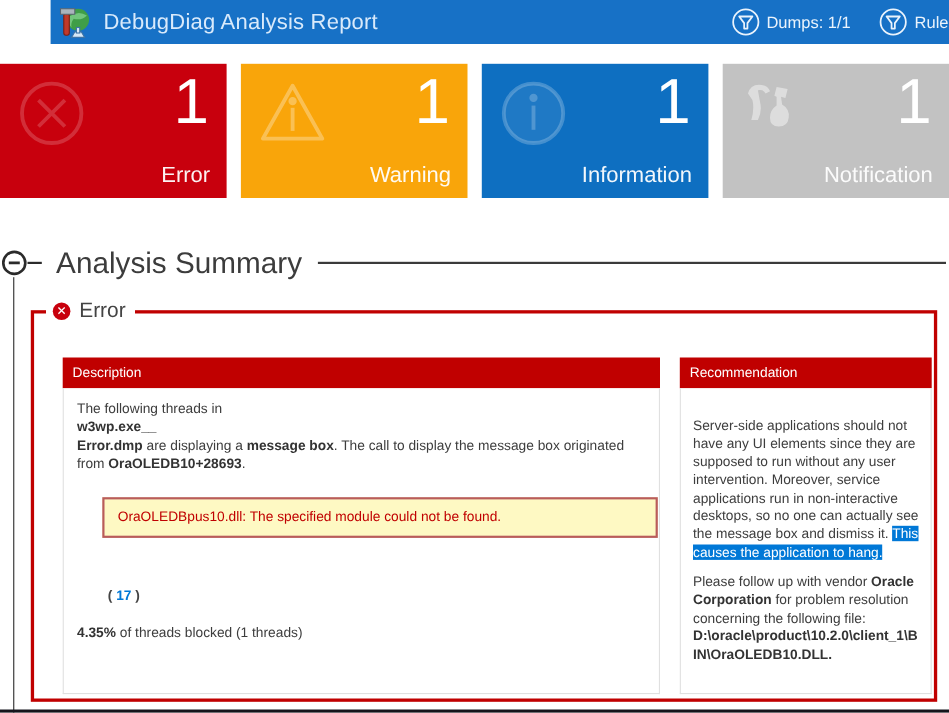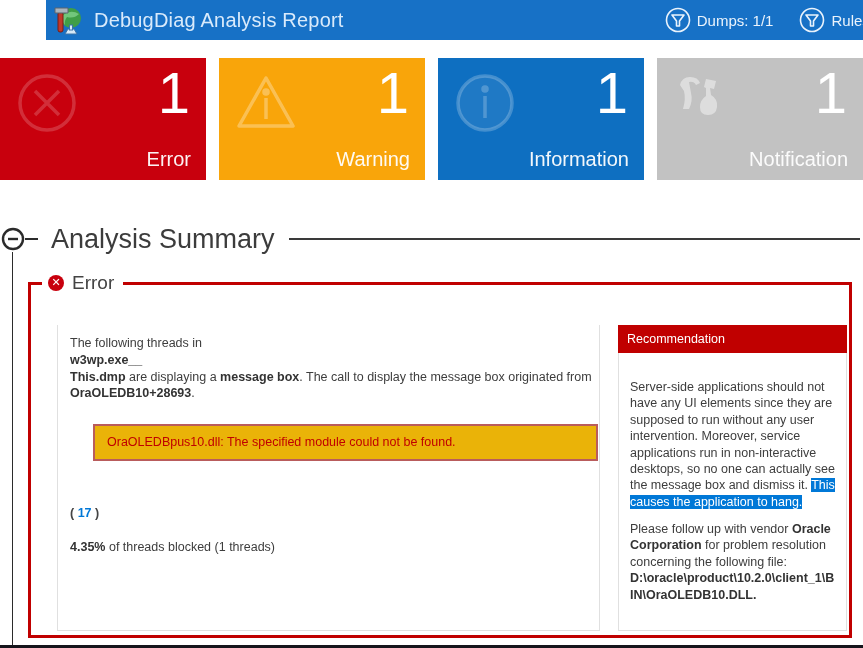--- a/index.html
+++ b/index.html
@@ -51,25 +51,25 @@
   .col-desc { width:543px; }
   .col-rec { width:229px; }
   .col-header { height:28px; background:#c00000; color:#fff; font-size:12.5px;
     line-height:28px; padding:0 9px; flex:0 0 auto; }
   .col-body { border:1px solid #e0e0e0; border-top:none; background:#fff; flex:1 1 auto;
     font-size:12.5px; line-height:1.34; color:#3d3d3d; }
   .desc-body { padding:10px 6px 10px 12px; height:278px; }
   .rec-body { padding:26px 10px 10px 11px; height:278px; line-height:1.31; }
   b { font-weight:bold; color:#333; }
 
-  .msg-quote { margin:22px 0 44px 23px; width:505px; background:#eab308;
+  .msg-quote { margin:22px 0 44px 23px; width:505px; background:#fef9c3;
     border:2px solid #b95c5c; color:#c00000; padding:8px 12px; font-size:12.5px; }
   .desc-p1 { margin-bottom:15px; }
   .desc-intro { margin-bottom:0; }
-  .thread-line { margin-bottom:17px; font-weight:bold; color:#444; }
+  .thread-line { margin-bottom:17px; font-weight:bold; color:#444;margin-left:28px; }
   .thread-link { color:#0078d7; font-weight:bold; text-decoration:none; cursor:pointer; }
   .rec-p1 { margin-bottom:11px; }
   .hl { background:#0078d7; color:#fff; }
   .wrap-any { overflow-wrap:anywhere; }
 
   .bottom-strip { position:absolute; left:0; bottom:0; width:863px; height:3px; background:#15151c; }
 </style>
 </head>
 <body>
 
@@ -166,25 +166,26 @@
 
   <fieldset class="error-box">
     <legend>
       <span class="legend-icon">✕</span>
       <span class="legend-text">Error</span>
     </legend>
 
     <div class="result-table">
 
       <div class="col col-desc">
+        <div class="col-header">Description</div>
         <div class="col-body desc-body">
           <div class="desc-p1">
             <span>The following threads in</span><br>
             <b>w3wp.exe__</b><br>
-            <b>This.dmp</b><span> are displaying a </span><b>message box</b><span>. The call to display the message box originated from </span><b>OraOLEDB10+28693</b><span>.</span>
+            <b>Error.dmp</b><span> are displaying a </span><b>message box</b><span>. The call to display the message box originated from </span><b>OraOLEDB10+28693</b><span>.</span>
           </div>
           <div class="msg-quote">OraOLEDBpus10.dll: The specified module could not be found.</div>
           <div class="thread-line">
             <span>( </span><a class="thread-link">17</a><span> )</span>
           </div>
           <div>
             <b>4.35%</b><span> of threads blocked (1 threads)</span>
           </div>
         </div>
       </div>

